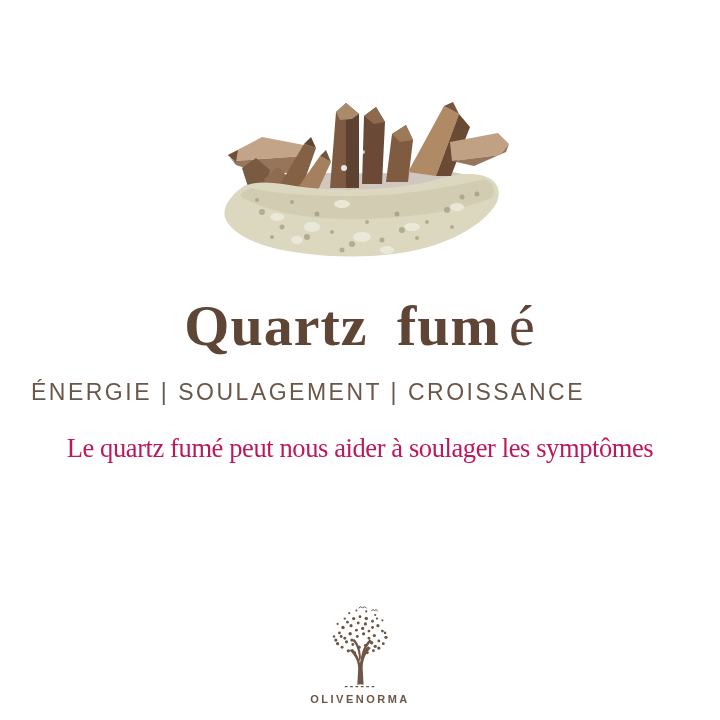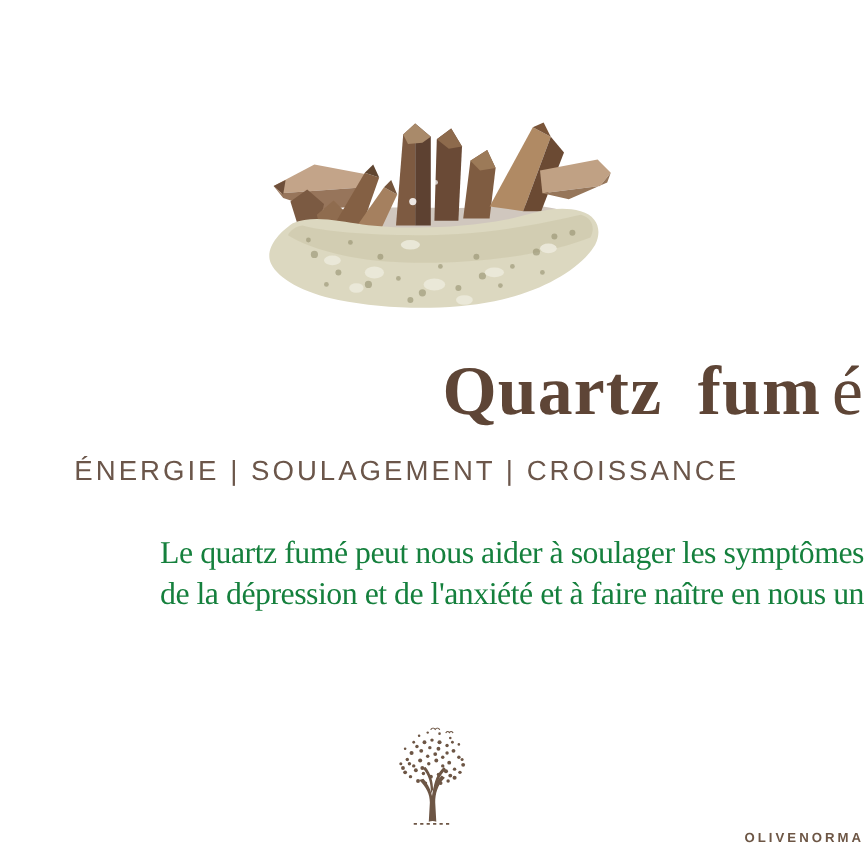--- a/index.html
+++ b/index.html
@@ -6,21 +6,21 @@
   body {
     width: 720px; height: 720px;
     background: #ffffff;
     font-family: "Liberation Serif", serif;
     overflow: hidden;
   }
   .card {
     position: relative;
     width: 720px; height: 720px;
     background: #ffffff;
-    text-align: right;
+    text-align: center;
   }
 
   
   .crystal-wrap {
     position: absolute;
     left: 212px; top: 82px;
     width: 300px; height: 180px;
   }
   .crystal-wrap svg { display: block; width: 100%; height: 100%; }
 
@@ -51,23 +51,22 @@
     letter-spacing: 2.5px;
     color: #6b564a;
   }
 
   
   .description {
     position: absolute;
     top: 431px; left: 0; width: 720px;
     font-size: 26.5px; line-height: 34px;
     letter-spacing: -0.4px;
-    color: #15803d;
+    color: #be185d;
     font-family: "Liberation Serif", serif;
-    margin-top: 12px;
   }
   .description .line { white-space: nowrap; }
 
   
   .brand {
     position: absolute;
     top: 606px; left: 0; width: 720px;
   }
   .brand svg { display: block; margin: 0 auto; width: 92px; height: 86px; }
   .brand-name {
@@ -155,21 +154,20 @@
       </g>
     </svg>
   </div>
 
   <div class="title"><span>Quartz fum</span><span class="accent">é</span></div>
 
   <div class="tagline">ÉNERGIE | SOULAGEMENT | CROISSANCE</div>
 
   <div class="description">
     <div class="line">Le quartz fumé peut nous aider à soulager les symptômes</div>
-    <div class="line">de la dépression et de l'anxiété et à faire naître en nous un</div>
   </div>
 
   <div class="brand">
     <svg viewBox="0 0 90 96">
       <g fill="#6d5645">
 
         <path d="M42 88 L43 70 C43 62 40 56 33 49 L37 48 C42 54 44 59 45 64 C46 57 48 51 54 45 L57 47 C50 54 48 62 48 70 L49 88 C47 87 44 87 42 88 Z"></path>
         <path d="M44 62 C44 52 42 44 36 38 L39 37 C44 43 46 51 46 58 Z"></path>
         <path d="M46 60 C47 50 50 43 56 37 L58 39 C52 45 49 52 48 60 Z"></path>
 

